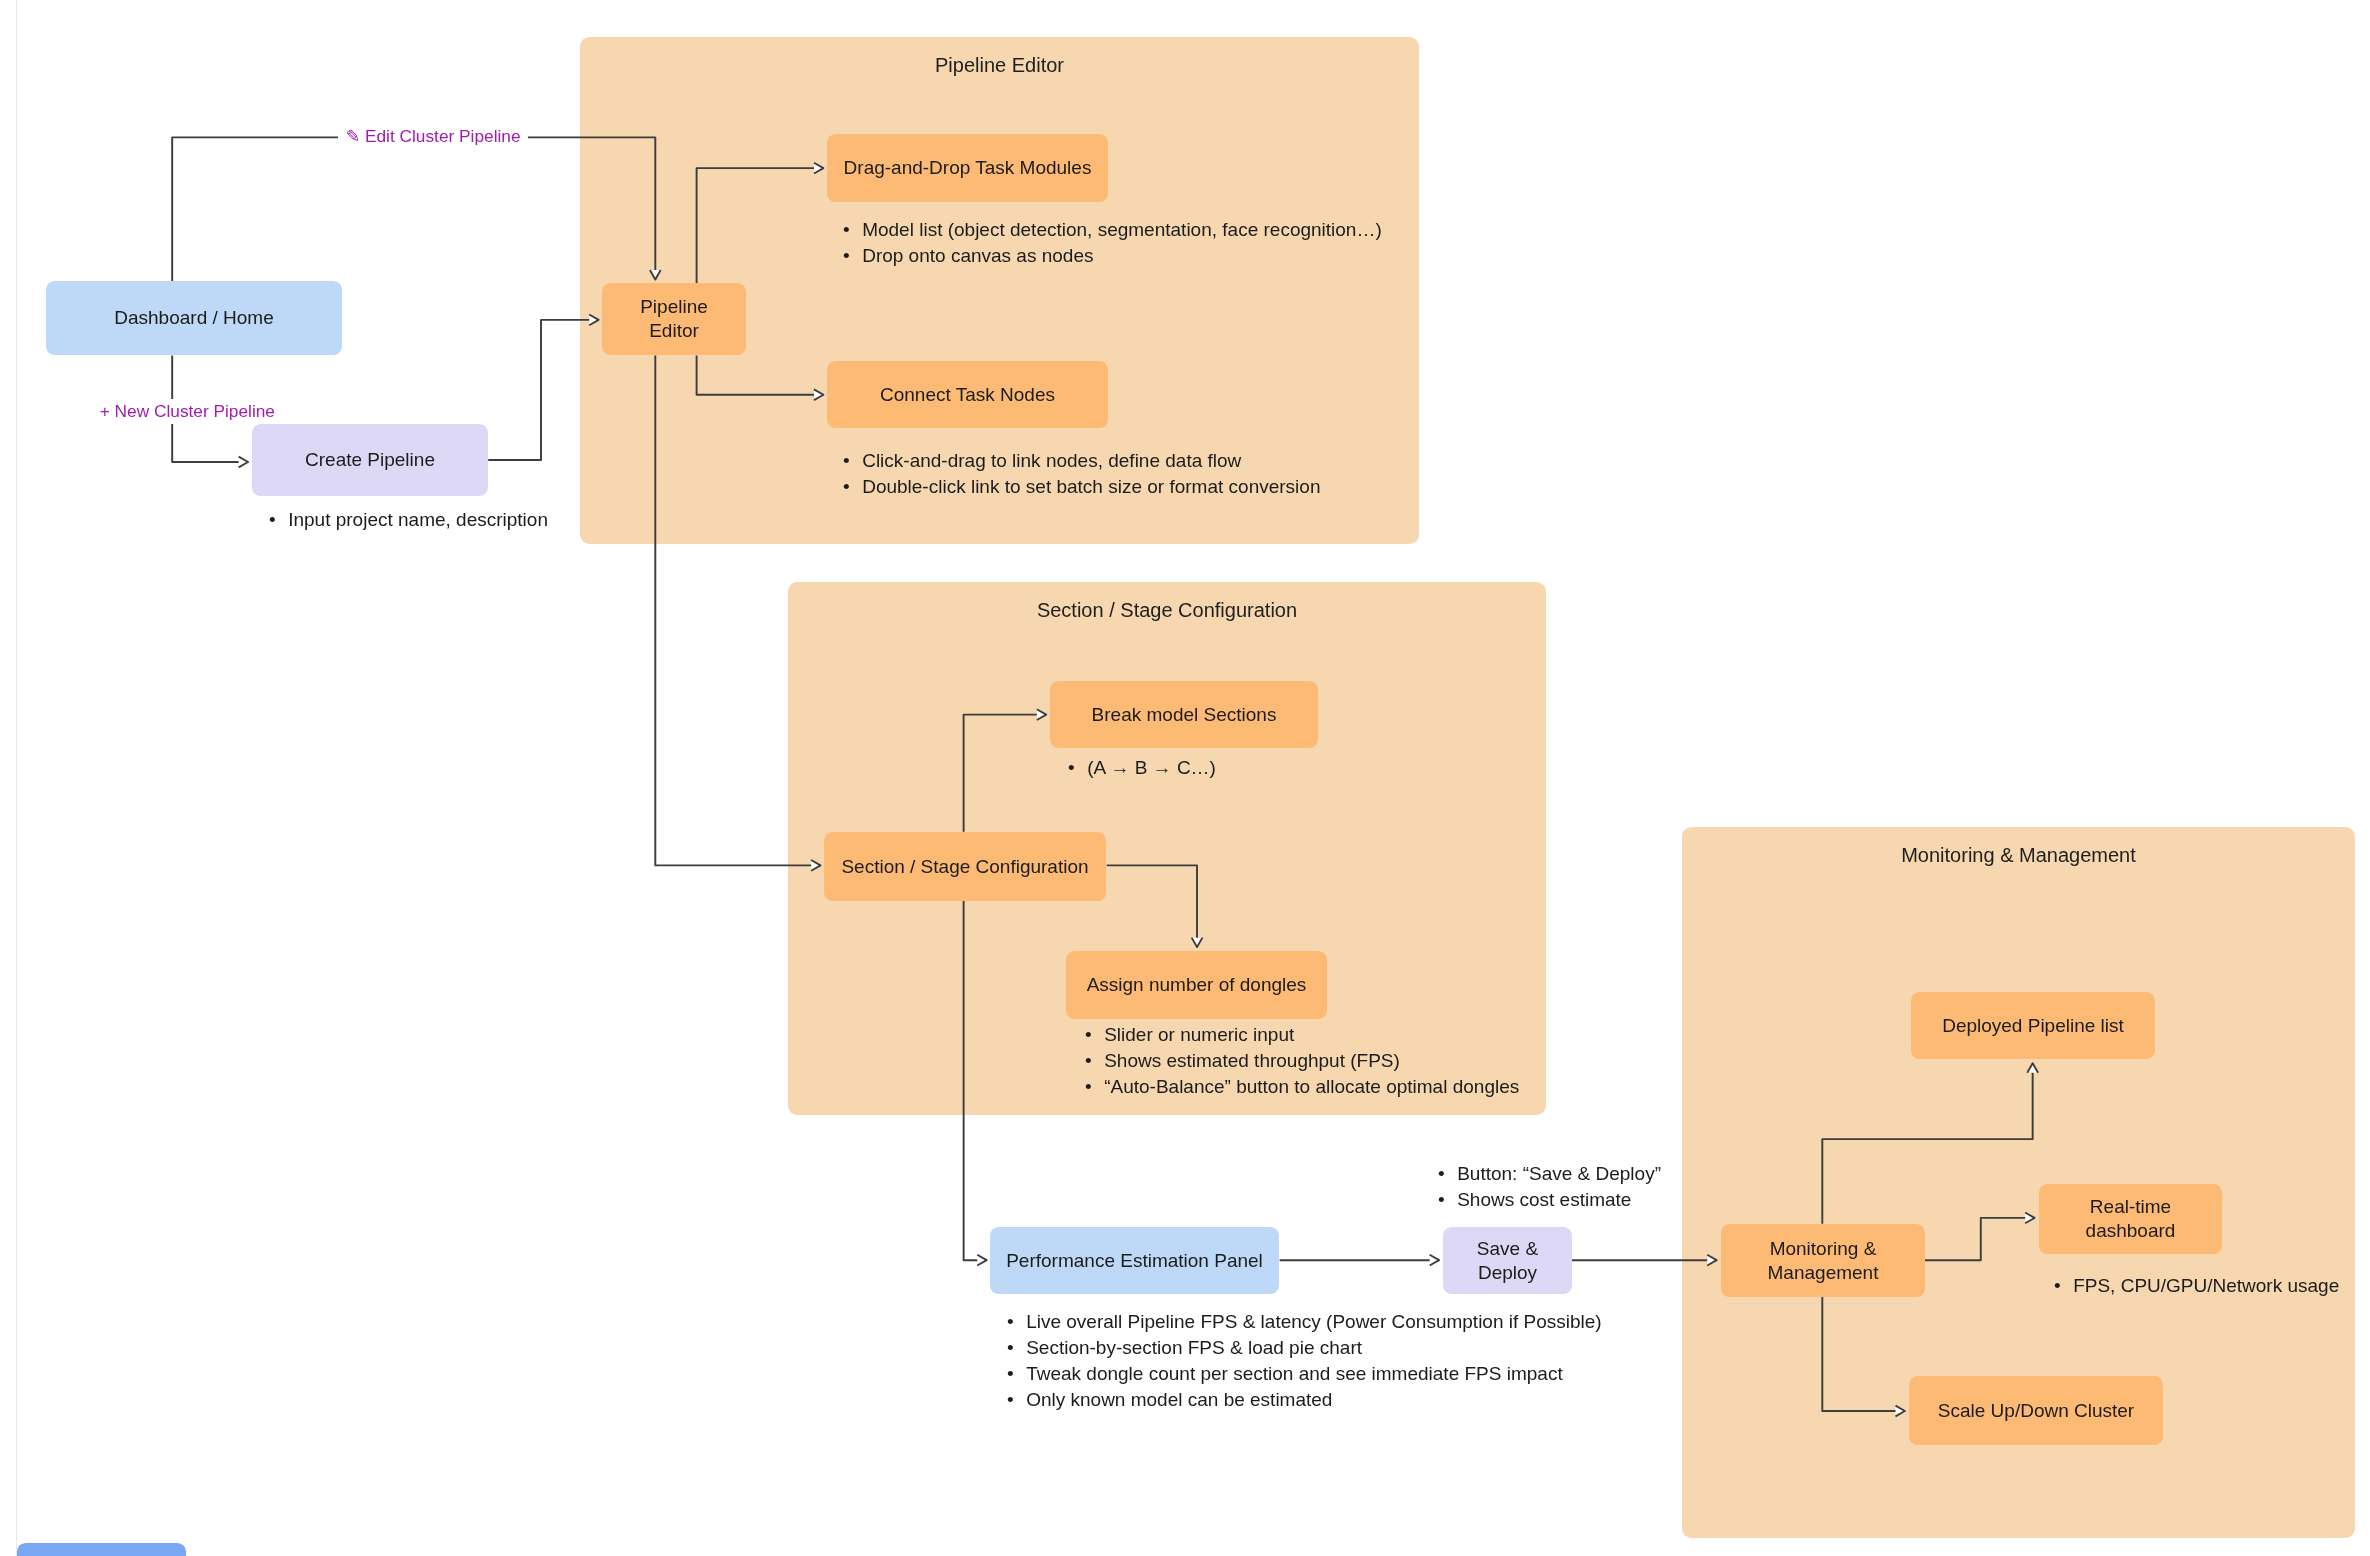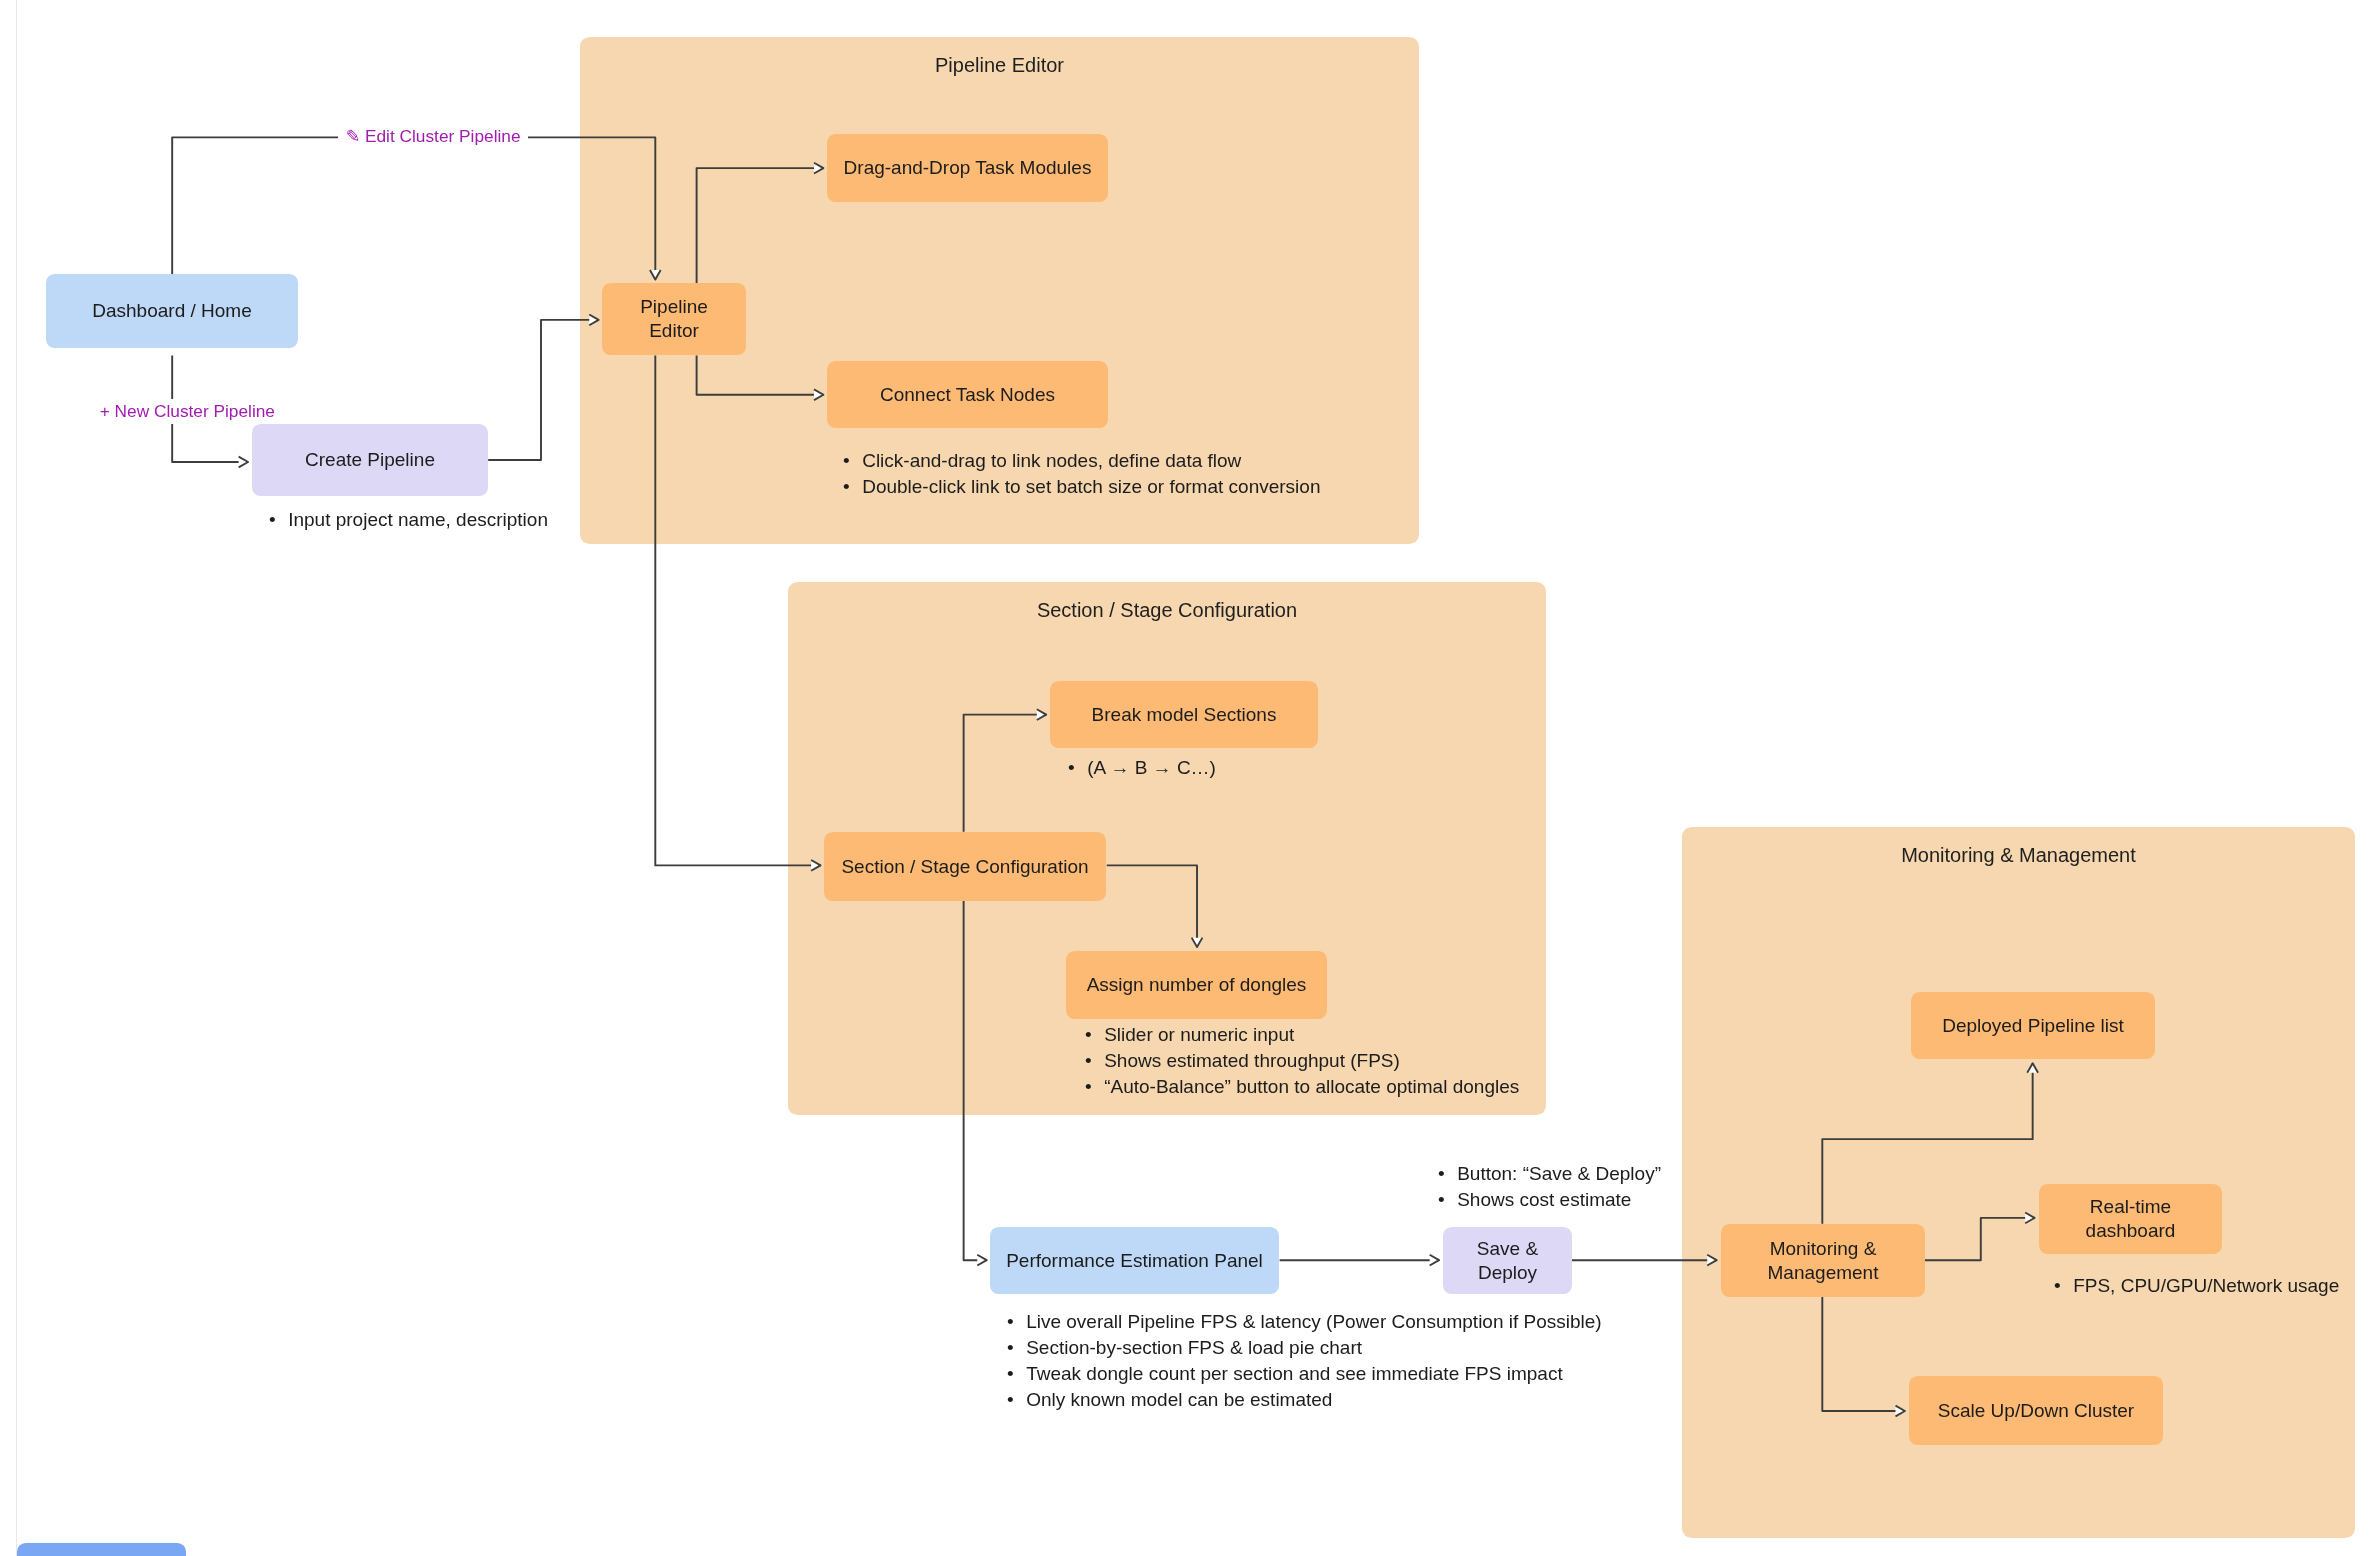--- a/index.html
+++ b/index.html
@@ -64,21 +64,21 @@
       <path d="M 1152 901 L 1246 901 L 1246 986" marker-end="url(#arrow)"></path>
       <path d="M 1003 938 L 1003 1312 L 1027 1312" marker-end="url(#arrow)"></path>
       <path d="M 1332 1312 L 1498 1312" marker-end="url(#arrow)"></path>
       <path d="M 1636 1312 L 1787 1312" marker-end="url(#arrow)"></path>
       <path d="M 1897 1274 L 1897 1186 L 2116 1186 L 2116 1107" marker-end="url(#arrow)"></path>
       <path d="M 2003 1312 L 2062 1312 L 2062 1268 L 2118 1268" marker-end="url(#arrow)"></path>
       <path d="M 1897 1350 L 1897 1469 L 1983 1469" marker-end="url(#arrow)"></path>
     </g>
   </svg>
 
-  <div class="node blue" style="left:46px;top:274px;width:252px;height:74px">
+  <div class="node blue" style="left:46px;top:281px;width:296px;height:74px">
     <span>Dashboard / Home</span>
   </div>
 
   <div class="node purple" style="left:252px;top:424px;width:236px;height:72px">
     <span>Create Pipeline</span>
   </div>
 
   <div class="node yellow" style="left:602px;top:283px;width:144px;height:72px">
     <span>Pipeline Editor</span>
   </div>
@@ -129,20 +129,28 @@
 
   <div class="edge-label" style="left:338px;top:124px">✎ Edit Cluster Pipeline</div>
   <div class="edge-label" style="left:92px;top:399px">+ New Cluster Pipeline</div>
 
   <div class="notes" style="left:269px;top:507px">
     <div class="bullet">
         <span>Input project name, description</span>
       </div>
   </div>
 
+  <div class="notes" style="left:843px;top:217px">
+    <div class="bullet">
+        <span>Model list (object detection, segmentation, face recognition…)</span>
+      </div>
+    <div class="bullet">
+        <span>Drop onto canvas as nodes</span>
+      </div>
+  </div>
 
   <div class="notes" style="left:843px;top:448px">
     <div class="bullet">
         <span>Click-and-drag to link nodes, define data flow</span>
       </div>
     <div class="bullet">
         <span>Double-click link to set batch size or format conversion</span>
       </div>
   </div>
 

